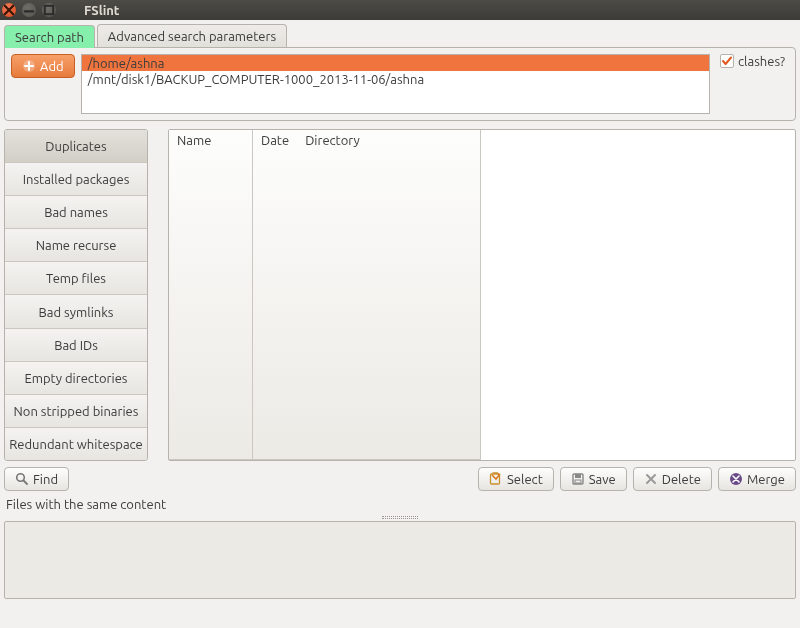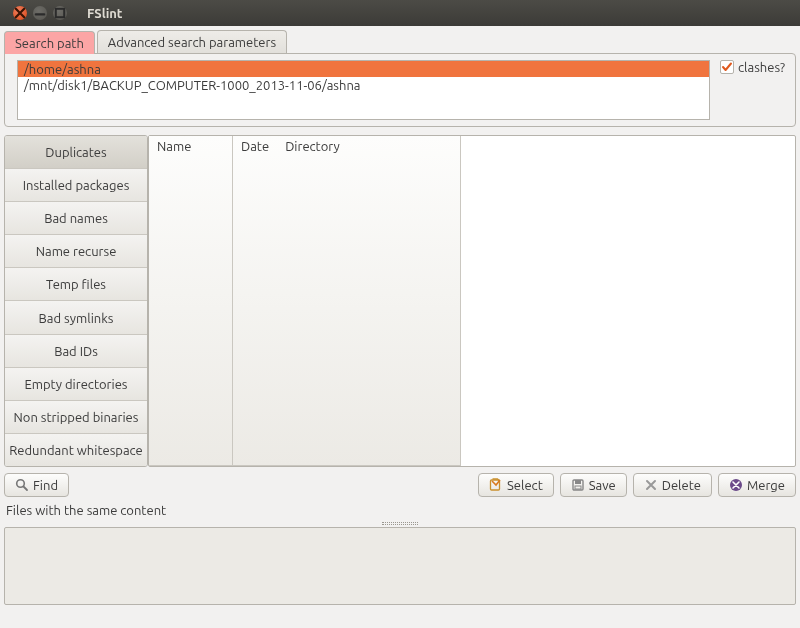--- a/index.html
+++ b/index.html
@@ -1,48 +1,48 @@
 <!DOCTYPE html>
 <html><head>
 <meta charset="utf-8">
 <style>
 * { box-sizing: border-box; margin: 0; padding: 0; font-family: "Ubuntu", "Liberation Sans", Arial, sans-serif; font-size: 13px; color: #3c3c3c; }
 body { background: #f2f1f0; width: 800px; height: 628px; overflow: hidden; }
 
 
-.titlebar { height: 26px; background: linear-gradient(to bottom, #4c4b46, #3c3b37); display: flex; align-items: center; padding: 0 13px; gap: 16px; }
+.titlebar { height: 20px; background: linear-gradient(to bottom, #4c4b46, #3c3b37); display: flex; align-items: center; padding: 0 2px; gap: 24px; }
 .winbtns { display: flex; gap: 6px; }
 .winbtn { width: 14px; height: 14px; border-radius: 50%; display: flex; align-items: center; justify-content: center; font-size: 9px; color: #2b2b2b; cursor: pointer; }
 .winbtn.close { background: radial-gradient(circle at 40% 35%, #f08060, #d94412); }
 .winbtn.min, .winbtn.max { background: radial-gradient(circle at 40% 35%, #6e6d68, #54534e); }
 .titlebar .title { color: #dfdbd2; font-weight: bold; font-size: 13px; margin-left: 4px; }
 
 
 .notebook { margin: 4px 4px 0 4px; }
 .tabhead { display: flex; }
 .tab { padding: 4px 10px; border: 1px solid #b6b3ac; border-bottom: none; border-radius: 4px 4px 0 0; background: linear-gradient(to bottom,#eeece8,#e2e0db); margin-right: 2px; color:#555; cursor:pointer; }
-.tab.active { background: #fca5a5; color:#333; position: relative; top:1px; }
+.tab.active { background: #86efac; color:#333; position: relative; top:1px; }
 .tabbody { border:1px solid #b6b3ac; border-radius: 0 4px 4px 4px; padding:6px; display:flex; align-items:flex-start; gap:6px; background:#f2f1f0; }
 
 .sidebtns { display:flex; flex-direction:column; gap:6px; }
 .btn { display:flex; align-items:center; gap:4px; padding:3px 10px; border:1px solid #b6b3ac; border-radius:4px; background:linear-gradient(to bottom,#fdfdfc,#e7e5e0); cursor:pointer; min-height:24px; }
 .btn.orange { background:linear-gradient(to bottom,#f7a06a,#e77a3c); border-color:#c85f22; color:#fff; }
 .btn.orange .ico, .btn.orange span { color:#fff; }
 .ico { width:14px; height:14px; display:inline-flex; align-items:center; justify-content:center; }
 
 .pathlist { flex:1; border:1px solid #b6b3ac; background:#fff; height:60px; overflow:auto; }
 .pathrow { padding:1px 6px; white-space:nowrap; cursor:pointer; }
 .pathrow.sel { background:#f0743e; color:#fff; }
 
 .recurse { display:flex; align-items:center; gap:4px; padding:0 4px; white-space:nowrap; }
 .chk { width:14px; height:14px; border:1px solid #b6b3ac; border-radius:2px; background:#fff; display:inline-flex; align-items:center; justify-content:center; cursor:pointer; }
 .chk svg { width:12px; height:12px; }
 
 
-.mainarea { display:flex; margin:8px 4px 0 4px; gap:0; height:332px; }
+.mainarea { display:flex; margin:8px 4px 0 4px; gap:20px; height:332px; }
 .catlist { width:144px; display:flex; flex-direction:column; border:1px solid #b6b3ac; border-radius:3px; overflow:hidden; }
 .catitem { flex:1; display:flex; align-items:center; justify-content:center; padding:6px 4px; background:linear-gradient(to bottom,#f4f3f1,#e7e5e0); border-bottom:1px solid #cac7c0; cursor:pointer; text-align:center; font-size:12.5px; color:#555; }
 .catitem:last-child { border-bottom:none; }
 .catitem.active { background:linear-gradient(to bottom,#e3e1db,#d2cfc7); color:#333; }
 
 .results { flex:1; border:1px solid #b6b3ac; background:#fff; display:flex; flex-direction:row; border-radius:2px; }
 .colheads { display:flex; background:linear-gradient(to bottom,#fdfdfc,#eceae5); border-bottom:1px solid #cac7c0; }
 .colh { padding:3px 8px; border-right:1px solid #cac7c0; color:#555; cursor:pointer; }
 .colh.name { width:84px; }
 .colh.dir { width:184px; }
@@ -87,20 +87,29 @@
   <div class="title">FSlint</div>
 </div>
 
 <div class="notebook">
   <div class="tabhead">
     <div class="tab active"><span>Search path</span></div>
     <div class="tab"><span>Advanced search parameters</span></div>
   </div>
   <div class="tabbody">
     <div class="sidebtns">
+      <div class="btn orange">
+        <span class="ico">
+          <svg viewBox="0 0 14 14">
+              <circle cx="7" cy="7" r="6" fill="#fff" opacity="0.25"></circle>
+              <path d="M7 3v8M3 7h8" stroke="#fff" stroke-width="2" stroke-linecap="round"></path>
+            </svg>
+        </span>
+        <span>Add</span>
+      </div>
     </div>
     <div class="pathlist">
       <div class="pathrow sel"><span>/home/ashna</span></div>
       <div class="pathrow"><span>/mnt/disk1/BACKUP_COMPUTER-1000_2013-11-06/ashna</span></div>
     </div>
     <div class="recurse">
       <span class="chk">
         <svg viewBox="0 0 12 12">
             <path d="M2 6l3 3 5-7" fill="none" stroke="#e25b3" stroke-width="0"></path>
             <path d="M2 6l2.6 3L10 2.5" fill="none" stroke="#e05a1f" stroke-width="2" stroke-linecap="round" stroke-linejoin="round"></path>

